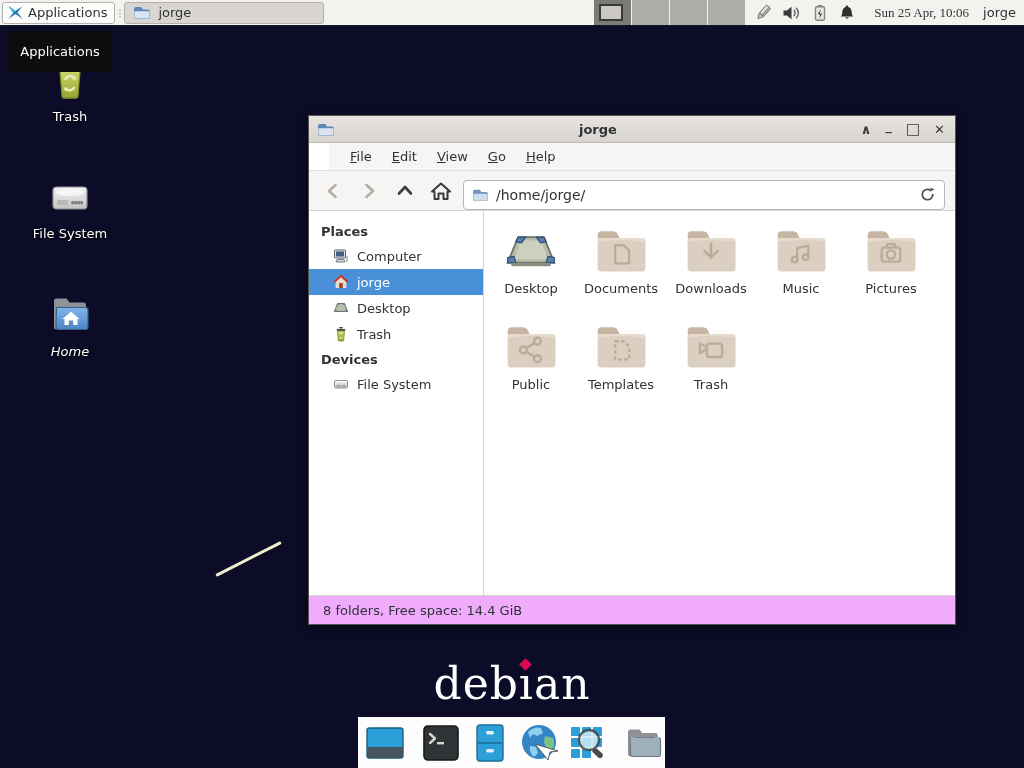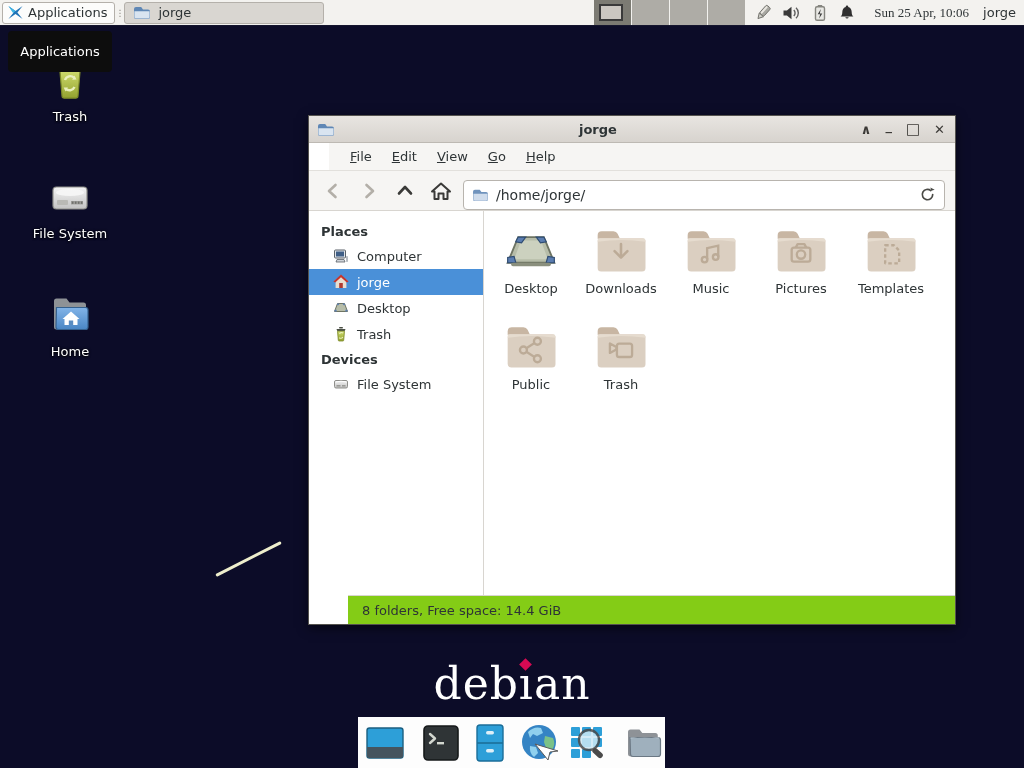--- a/index.html
+++ b/index.html
@@ -45,21 +45,21 @@
   .tooltip {
     position:absolute; left:8px; top:31px; width:104px; height:41px;
     background:#0d0d0d; border-radius:4px; color:#ffffff;
     display:flex; align-items:center; justify-content:center; font-size:13px;
     z-index:40;
   }
 
   
   .desk-icon { position:absolute; width:96px; left:22px; display:flex; flex-direction:column; align-items:center; cursor:pointer; }
   .desk-icon .label { margin-top:5px; color:#fff; text-shadow:0 1px 2px #000, 0 0 3px #000; }
-  .di-trash { top:56px; } .di-fs { top:173px; } .di-home { top:291px; }
+  .di-trash { top:56px; } .di-fs { top:173px; } .di-home { top:291px;font-style:italic; }
 
   
   .stray-line {
     position:absolute; left:216px; top:574px; width:73px; height:3px;
     background:#efefcd; border-radius:2px;
     transform:rotate(-27deg); transform-origin:left center;
   }
 
   
   .window {
@@ -99,22 +99,22 @@
   .win-body { flex:1; display:flex; min-height:0; }
   .sidebar { width:175px; border-right:1px solid #d8d5d0; background:#fff; padding-top:8px; overflow:hidden; }
   .side-header { height:24px; display:flex; align-items:center; padding-left:12px; font-weight:bold; }
   .side-item { height:26px; display:flex; align-items:center; padding-left:24px; gap:8px; cursor:pointer; }
   .side-item.selected { background:#4a90d8; color:#fff; }
   .main-view { flex:1; background:#fff; padding:16px 0 0 2px; display:flex; flex-wrap:wrap; align-content:flex-start; }
   .file-item { width:90px; height:96px; display:flex; flex-direction:column; align-items:center; cursor:pointer; }
   .file-item .ficon { height:52px; display:flex; align-items:flex-start; }
   .file-item .flabel { margin-top:2px; }
   .statusbar {
-    height:29px; background:#84cc16; border-top:1px solid #d8d5d0;
-    display:flex; align-items:center; padding-left:14px; flex:0 0 auto;margin-left:39px;
+    height:29px; background:#f0abfc; border-top:1px solid #d8d5d0;
+    display:flex; align-items:center; padding-left:14px; flex:0 0 auto;
   }
 
   
   .debian-logo {
     position:absolute; top:658px; left:0; width:1024px; text-align:center;
     font-family:"DejaVu Serif","Liberation Serif",serif;
     font-size:44px; color:#ffffff; letter-spacing:1px;
   }
   .debian-logo .iwrap { position:relative; }
   .debian-logo .diamond {
@@ -519,20 +519,29 @@
             <svg width="56" height="47">
               <use href="#icon-desktop-pad"></use>
             </svg>
           </span>
         <span class="flabel">Desktop</span>
       </div>
       <div class="file-item">
         <span class="ficon">
             <svg width="56" height="47">
               <use href="#folder-base"></use>
+              <use href="#gl-doc"></use>
+            </svg>
+          </span>
+        <span class="flabel">Documents</span>
+      </div>
+      <div class="file-item">
+        <span class="ficon">
+            <svg width="56" height="47">
+              <use href="#folder-base"></use>
               <use href="#gl-down"></use>
             </svg>
           </span>
         <span class="flabel">Downloads</span>
       </div>
       <div class="file-item">
         <span class="ficon">
             <svg width="56" height="47">
               <use href="#folder-base"></use>
               <use href="#gl-music"></use>
@@ -546,33 +555,33 @@
               <use href="#folder-base"></use>
               <use href="#gl-camera"></use>
             </svg>
           </span>
         <span class="flabel">Pictures</span>
       </div>
       <div class="file-item">
         <span class="ficon">
             <svg width="56" height="47">
               <use href="#folder-base"></use>
+              <use href="#gl-share"></use>
+            </svg>
+          </span>
+        <span class="flabel">Public</span>
+      </div>
+      <div class="file-item">
+        <span class="ficon">
+            <svg width="56" height="47">
+              <use href="#folder-base"></use>
               <use href="#gl-template"></use>
             </svg>
           </span>
         <span class="flabel">Templates</span>
-      </div>
-      <div class="file-item">
-        <span class="ficon">
-            <svg width="56" height="47">
-              <use href="#folder-base"></use>
-              <use href="#gl-share"></use>
-            </svg>
-          </span>
-        <span class="flabel">Public</span>
       </div>
       <div class="file-item">
         <span class="ficon">
             <svg width="56" height="47">
               <use href="#folder-base"></use>
               <use href="#gl-video"></use>
             </svg>
           </span>
         <span class="flabel">Trash</span>
       </div>

